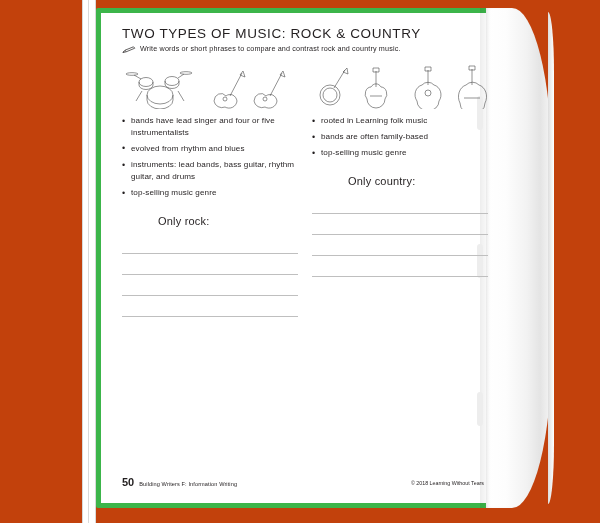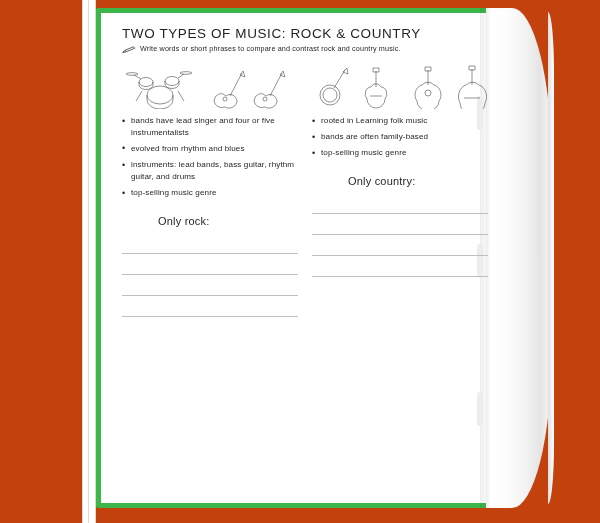--- a/index.html
+++ b/index.html
@@ -343,15 +343,20 @@
         <div class="rules">
           <div class="rule"></div>
           <div class="rule"></div>
           <div class="rule"></div>
           <div class="rule"></div>
         </div>
       </div>
     </div>
 
 
+    <div class="footer">
+      <span class="page-num">50</span>
+      <span class="footer-title">Building Writers F: Information Writing</span>
+      <span class="copyright">© 2018 Learning Without Tears</span>
+    </div>
 
   </div>
 </div>
 
 </body></html>

